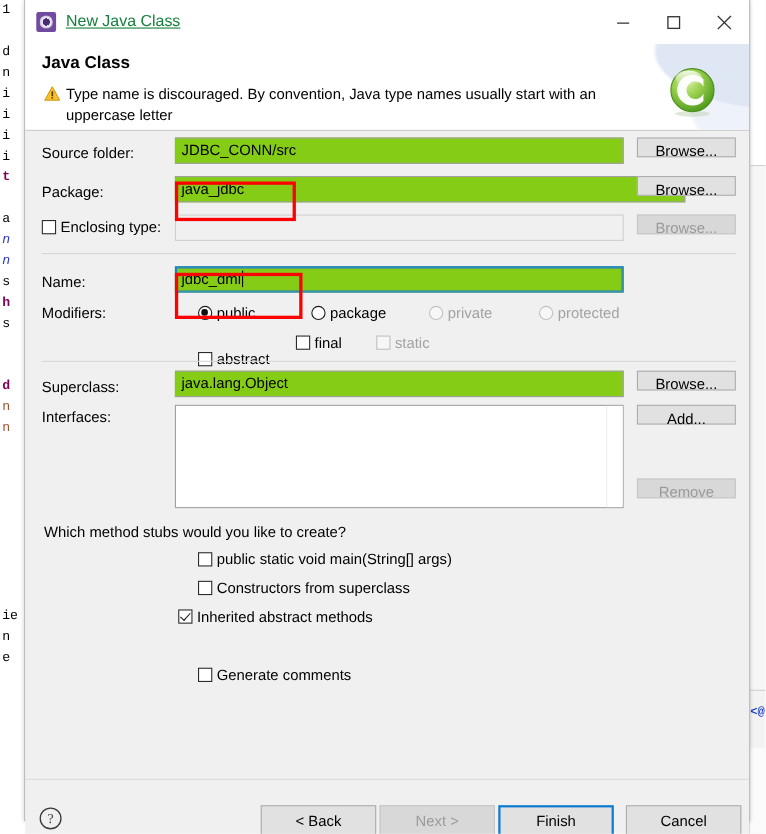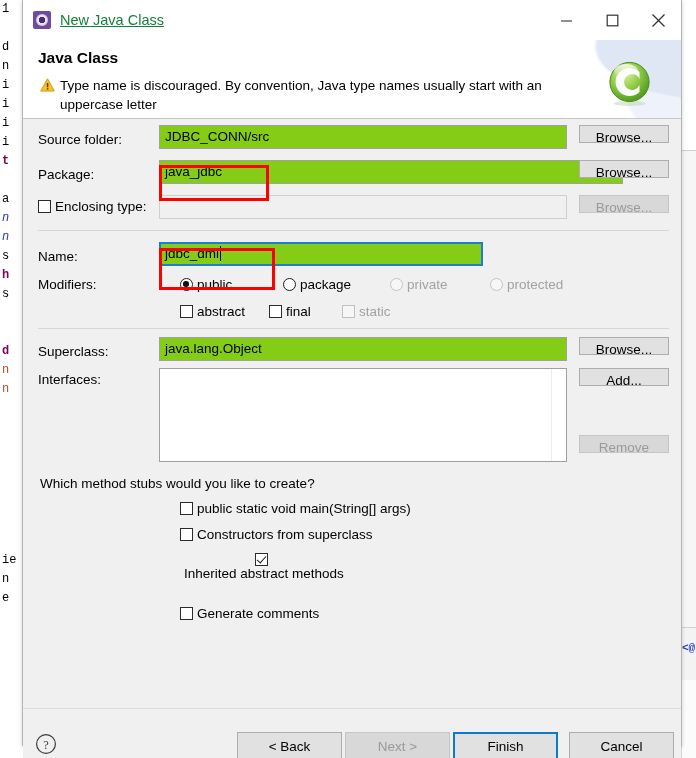--- a/index.html
+++ b/index.html
@@ -461,21 +461,21 @@
       <span>Enclosing type:</span>
     </div>
     <div class="field disabled" style="left:136px; top:76px; width:408px;"></div>
     <button class="btn disabled" style="left:556px; top:76px; width:90px;">Browse...</button>
 
     <div class="grp-sep" style="left:15px; top:111px; width:631px;"></div>
 
     <div class="lbl" style="left:15px; top:130px;">
       <span>Name:</span>
     </div>
-    <div class="field focused" style="left:136px; top:123px; width:324px;"><span>jdbc_dml</span><span class="caret"></span></div>
+    <div class="field focused" style="left:136px; top:123px; width:408px;"><span>jdbc_dml</span><span class="caret"></span></div>
 
     <div class="lbl" style="left:15px; top:158px;">
       <span>Modifiers:</span>
     </div>
 
     <div class="rb selected" style="left:157px; top:158px;">
       <span class="dot"></span>
       <span>public</span>
     </div>
     <div class="rb" style="left:260px; top:158px;">
@@ -484,21 +484,21 @@
     </div>
     <div class="rb disabled" style="left:367px; top:158px;">
       <span class="dot"></span>
       <span>private</span>
     </div>
     <div class="rb disabled" style="left:467px; top:158px;">
       <span class="dot"></span>
       <span>protected</span>
     </div>
 
-    <div class="cb" style="left:157px; top:185px;">
+    <div class="cb" style="left:157px; top:200px;">
       <span class="box"></span>
       <span>abstract</span>
     </div>
     <div class="cb" style="left:246px; top:185px;">
       <span class="box"></span>
       <span>final</span>
     </div>
     <div class="cb disabled" style="left:319px; top:185px;">
       <span class="box"></span>
       <span>static</span>
@@ -524,21 +524,21 @@
     <div class="static-txt" style="left:17px; top:357px;">Which method stubs would you like to create?</div>
 
     <div class="cb" style="left:157px; top:382px;">
       <span class="box"></span>
       <span>public static void main(String[] args)</span>
     </div>
     <div class="cb" style="left:157px; top:408px;">
       <span class="box"></span>
       <span>Constructors from superclass</span>
     </div>
-    <div class="cb checked" style="left:161px; top:434px;flex-direction:column;">
+    <div class="cb checked" style="left:139px; top:434px;">
       <span class="box"></span>
       <span>Inherited abstract methods</span>
     </div>
 
 
     <div class="cb" style="left:157px; top:487px;">
       <span class="box"></span>
       <span>Generate comments</span>
     </div>
   </div>

